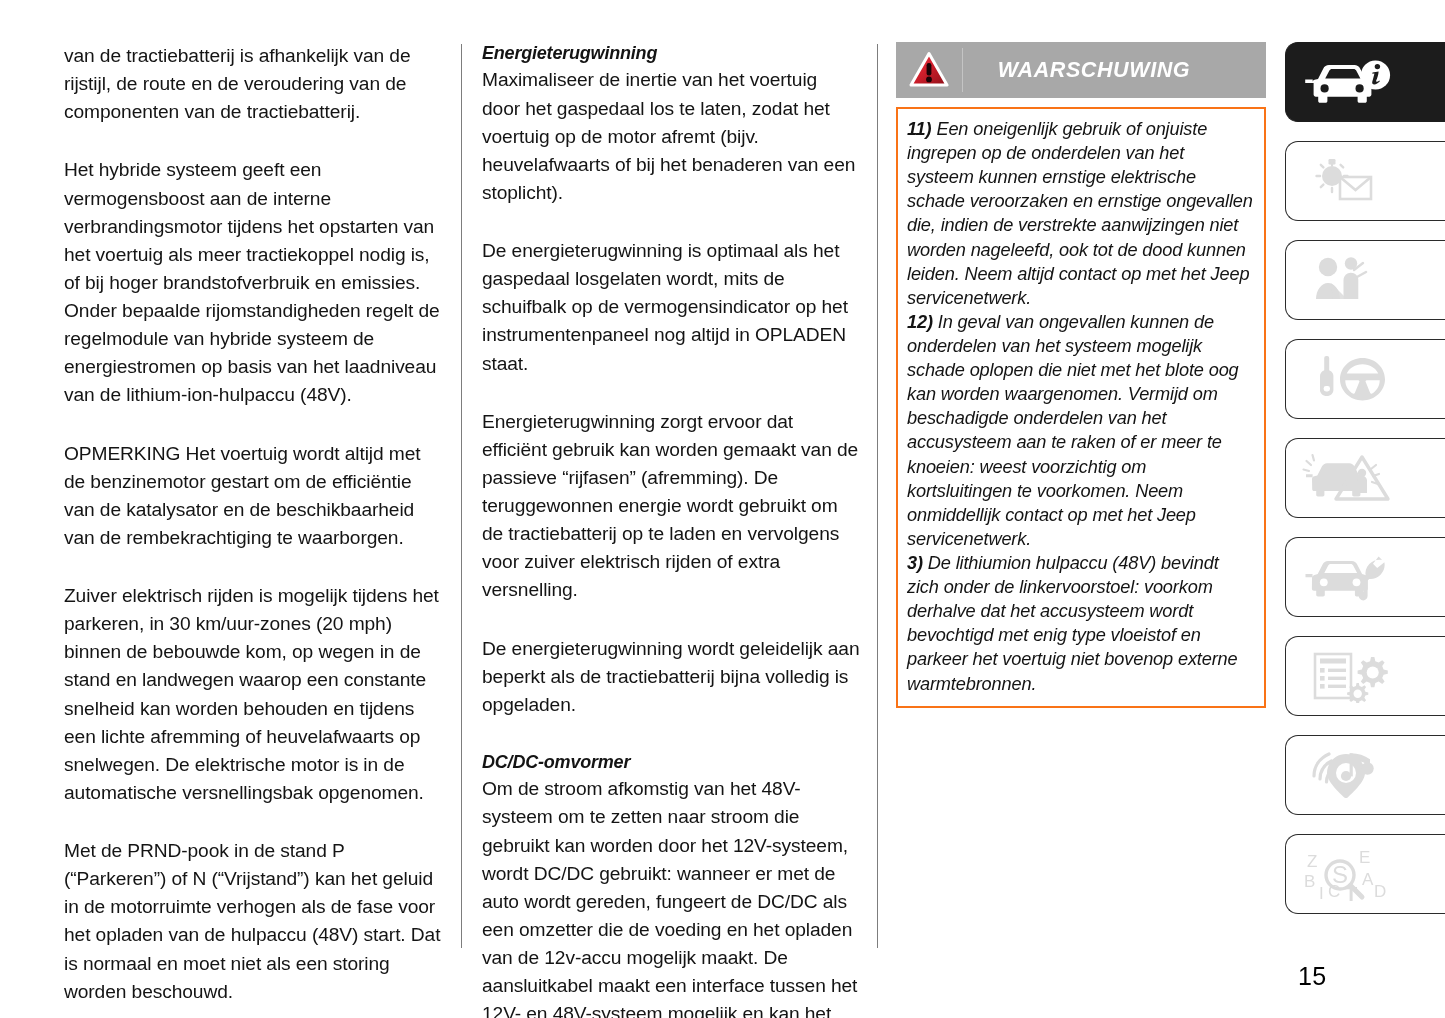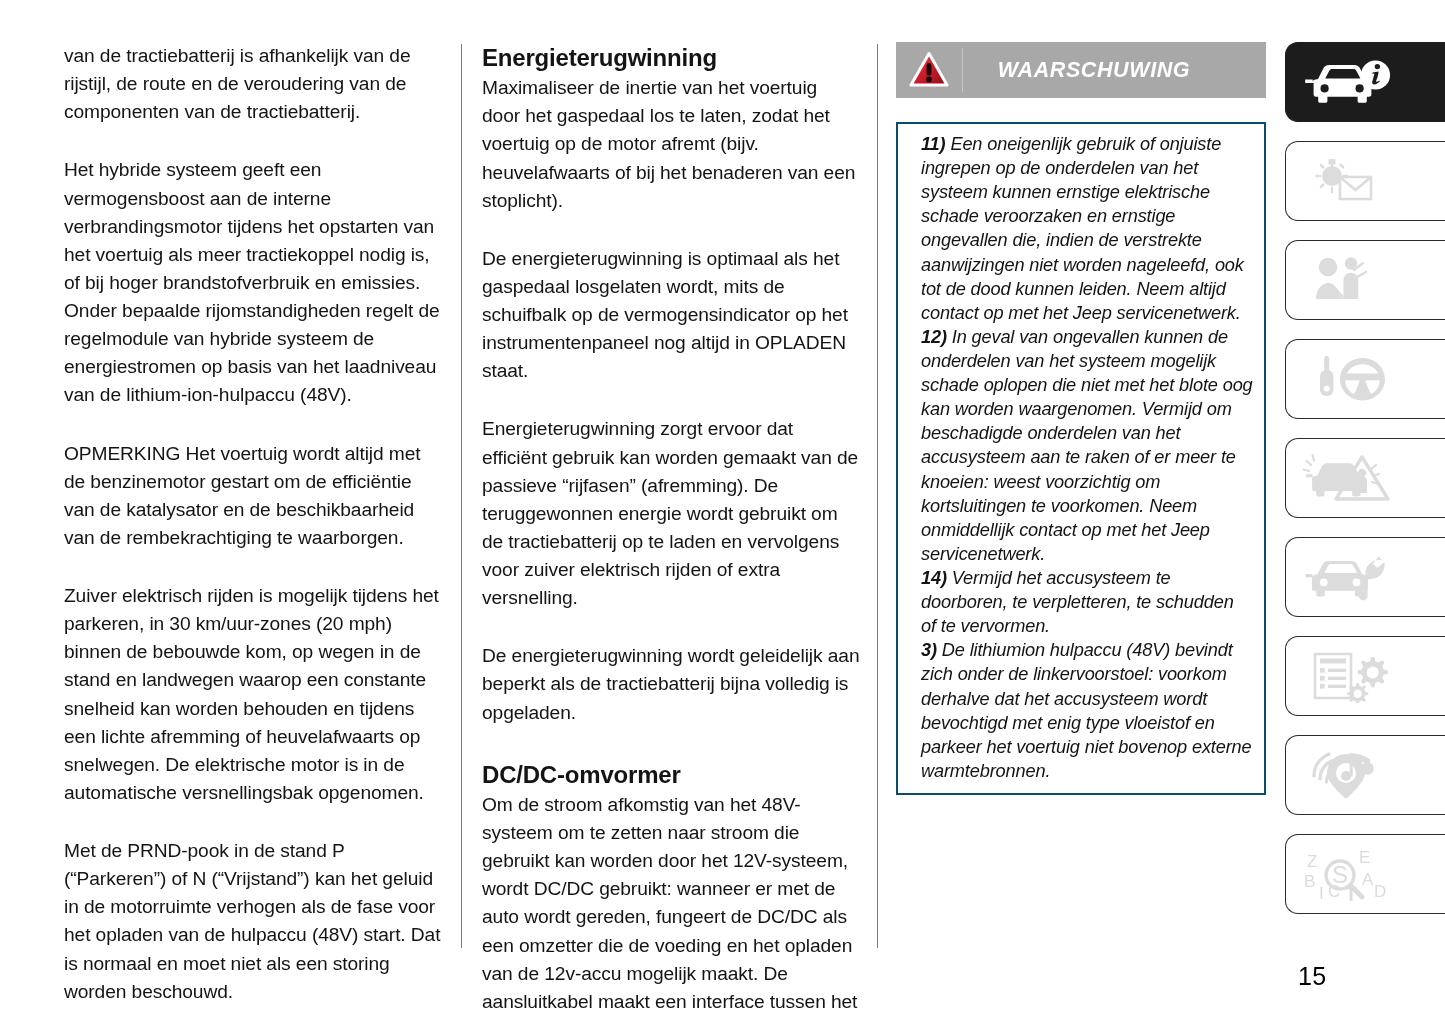--- a/index.html
+++ b/index.html
@@ -27,24 +27,25 @@
     color: #141414;
     letter-spacing: -0.1px;
   }
   .col p {
     margin: 0 0 0 0;
     text-align: left;
   }
   .col p.gap-before { margin-top: 30px; }
   .col h3 {
     margin: 0 0 1px 0;
-    font-size: 24px;
+    font-size: 18px;
     font-weight: bold;
     line-height: 1.3;
     letter-spacing: -0.2px;
+    font-style: italic;
   }
   .col h3.gap-before { margin-top: 32px; }
 
   #col-1 { left: 64px;  width: 378px; }
   #col-2 { left: 482px; width: 378px; }
 
   
   .vrule {
     position: absolute;
     width: 1px;
@@ -86,23 +87,23 @@
     text-align: center;
     font-weight: bold;
     font-style: italic;
     font-size: 21.5px;
     letter-spacing: 0.6px;
     color: #ffffff;
     padding-right: 40px;
   }
 
   .warn-body {
-    margin-top: 24px;
-    border: 2px solid #0c4a6e;
-    padding: 8px 11px 10px 23px;
+    margin-top: 9px;
+    border: 2px solid #f97316;
+    padding: 8px 11px 10px 9px;
     font-style: italic;
     font-size: 18.2px;
     line-height: 1.325;
     color: #141414;
     letter-spacing: -0.15px;
   }
   .warn-body .item { margin: 0; }
   .warn-body .num {
     font-weight: bold;
     font-style: italic;
@@ -187,21 +188,20 @@
           <circle cx="20" cy="28.4" r="2.9" fill="#1a0205"></circle>
         </svg>
       </div>
       <div class="sep"></div>
       <div class="warn-title">WAARSCHUWING</div>
     </div>
 
     <div class="warn-body">
         <p class="item"><span class="num">11)</span><span> Een oneigenlijk gebruik of onjuiste ingrepen op de onderdelen van het systeem kunnen ernstige elektrische schade veroorzaken en ernstige ongevallen die, indien de verstrekte aanwijzingen niet worden nageleefd, ook tot de dood kunnen leiden. Neem altijd contact op met het Jeep servicenetwerk.</span></p>
         <p class="item"><span class="num">12)</span><span> In geval van ongevallen kunnen de onderdelen van het systeem mogelijk schade oplopen die niet met het blote oog kan worden waargenomen. Vermijd om beschadigde onderdelen van het accusysteem aan te raken of er meer te knoeien: weest voorzichtig om kortsluitingen te voorkomen. Neem onmiddellijk contact op met het Jeep servicenetwerk.</span></p>
-        <p class="item"><span class="num">14)</span><span> Vermijd het accusysteem te doorboren, te verpletteren, te schudden of te vervormen.</span></p>
         <p class="item"><span class="num">3)</span><span> De lithiumion hulpaccu (48V) bevindt zich onder de linkervoorstoel: voorkom derhalve dat het accusysteem wordt bevochtigd met enig type vloeistof en parkeer het voertuig niet bovenop externe warmtebronnen.</span></p>
       </div>
   </div>
 
   <div id="tab-rail">
 
     <div class="tab active">
       <span>
         <svg width="96" height="54" viewBox="0 0 96 54">
           <g fill="#ffffff">

